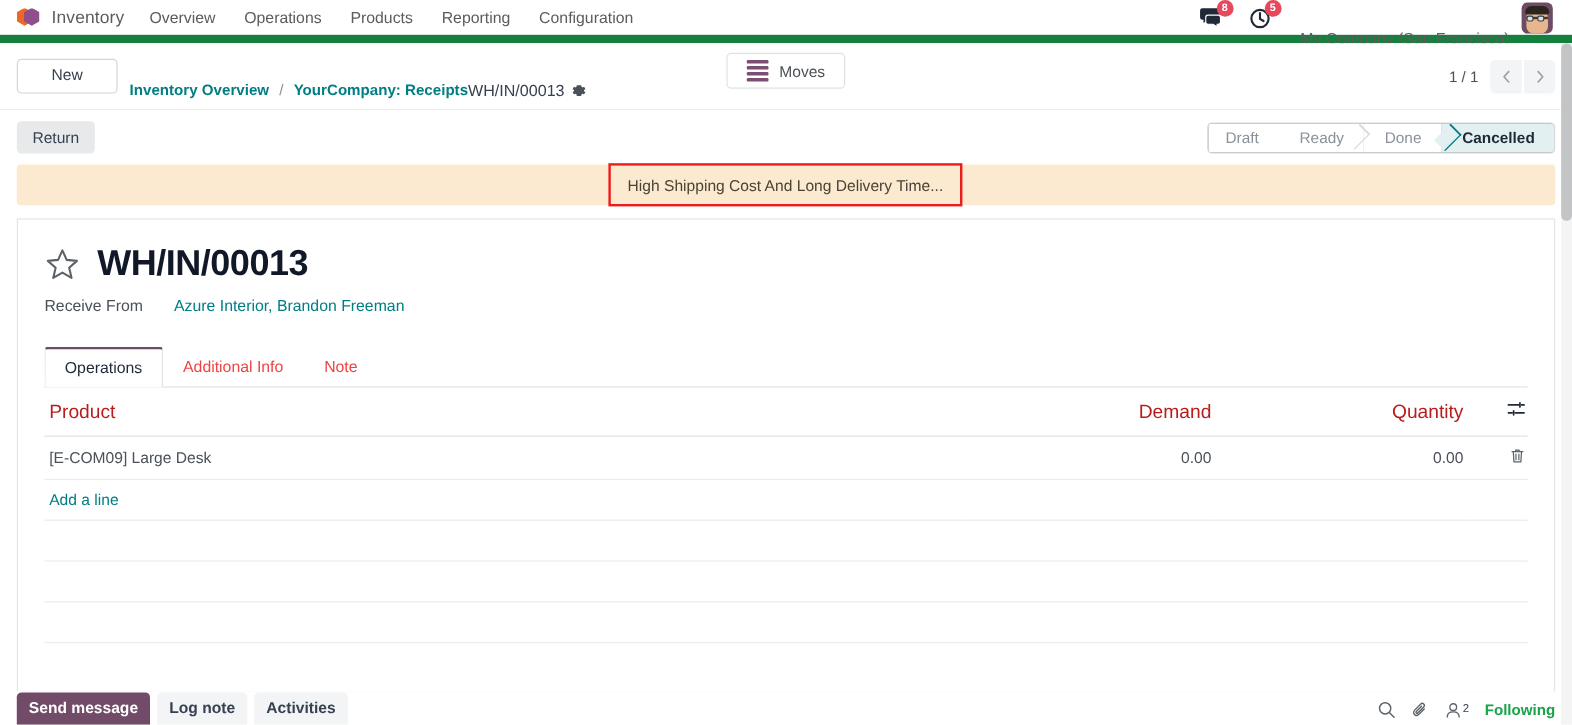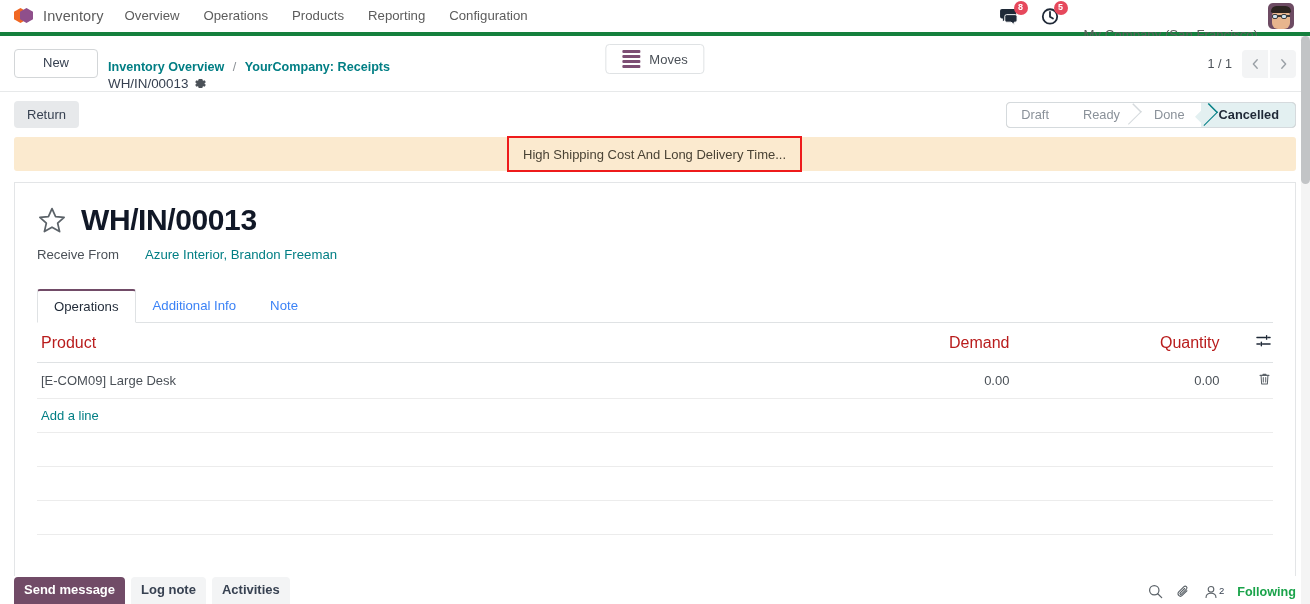--- a/index.html
+++ b/index.html
@@ -11,21 +11,21 @@
     overflow: hidden;
   }
   body { position: relative; }
 
   
   .navbar {
     height: 36px; width: 100%;
     background: #ffffff;
     display: flex; align-items: center;
     padding: 0 8px 0 8px;
-    border-bottom: 4px solid #15803d;
+    border-bottom: 7px solid #15803d;
     position: relative;
   }
   .brand-logo {
     width: 20px; height: 22px; margin: 0 7px 0 6px;
     position: relative; flex: 0 0 auto;
   }
   .brand-logo .cube-a, .brand-logo .cube-b {
     position: absolute; width: 13px; height: 15px;
   }
   .brand-logo .cube-a {
@@ -91,21 +91,21 @@
   .control-panel {
     height: 56px; width: 100%; background: #ffffff;
     display: flex; align-items: center; padding: 0 14px;
     border-bottom: 1px solid #e7e9ea; position: relative;
   }
   .btn-new {
     border: 1px solid #d3d6d8; background: #fff; color: #374151;
     font-size: 13px; padding: 5px 28px; border-radius: 4px;
     cursor: pointer; margin-right: 10px; line-height: 1.3;
   }
-  .breadcrumb-block { display: flex; flex-direction: column; justify-content: flex-end; margin-top: 24px; }
+  .breadcrumb-block { display: flex; flex-direction: row; justify-content: flex-end; margin-top: 24px; }
   .bc-line1 { font-size: 12.6px; line-height: 16px; white-space: nowrap; }
   .bc-link {
     color: #017e84; font-weight: 700; text-decoration: none; cursor: pointer;
   }
   .bc-sep { color: #8a8f94; padding: 0 5px; font-weight: 400; }
   .bc-line2 {
     font-size: 13.4px; color: #374151; line-height: 17px;
     display: flex; align-items: center; gap: 6px; white-space: nowrap;
   }
   .gear-icon { display: inline-flex; color: #4b5158; cursor: pointer; }
@@ -212,21 +212,21 @@
   }
   .fgroup.right .flabel { width: 128px; }
   .fhelp { color: #1f8ab0; font-size: 10px; vertical-align: super; margin-left: 2px; }
   .fval { color: #1f2937; }
   .fval.link { color: #017e84; cursor: pointer; }
 
   
   .notebook { margin-top: 26px; }
   .tabs { display: flex; border-bottom: 1px solid #dfe2e4; gap: 0; }
   .tab {
-    font-size: 13.2px; color: #3b82f6; padding: 8px 16px 8px 16px;
+    font-size: 13.2px; color: #ef4444; padding: 8px 16px 8px 16px;
     cursor: pointer; border: 1px solid transparent; border-bottom: none;
     position: relative; top: 1px; background: transparent;
   }
   .tab.active {
     color: #1f2937; background: #fff;
     border-color: #dfe2e4; border-bottom: 1px solid #fff;
     border-top: 2px solid #714b67;
     border-radius: 3px 3px 0 0;
   }
 

